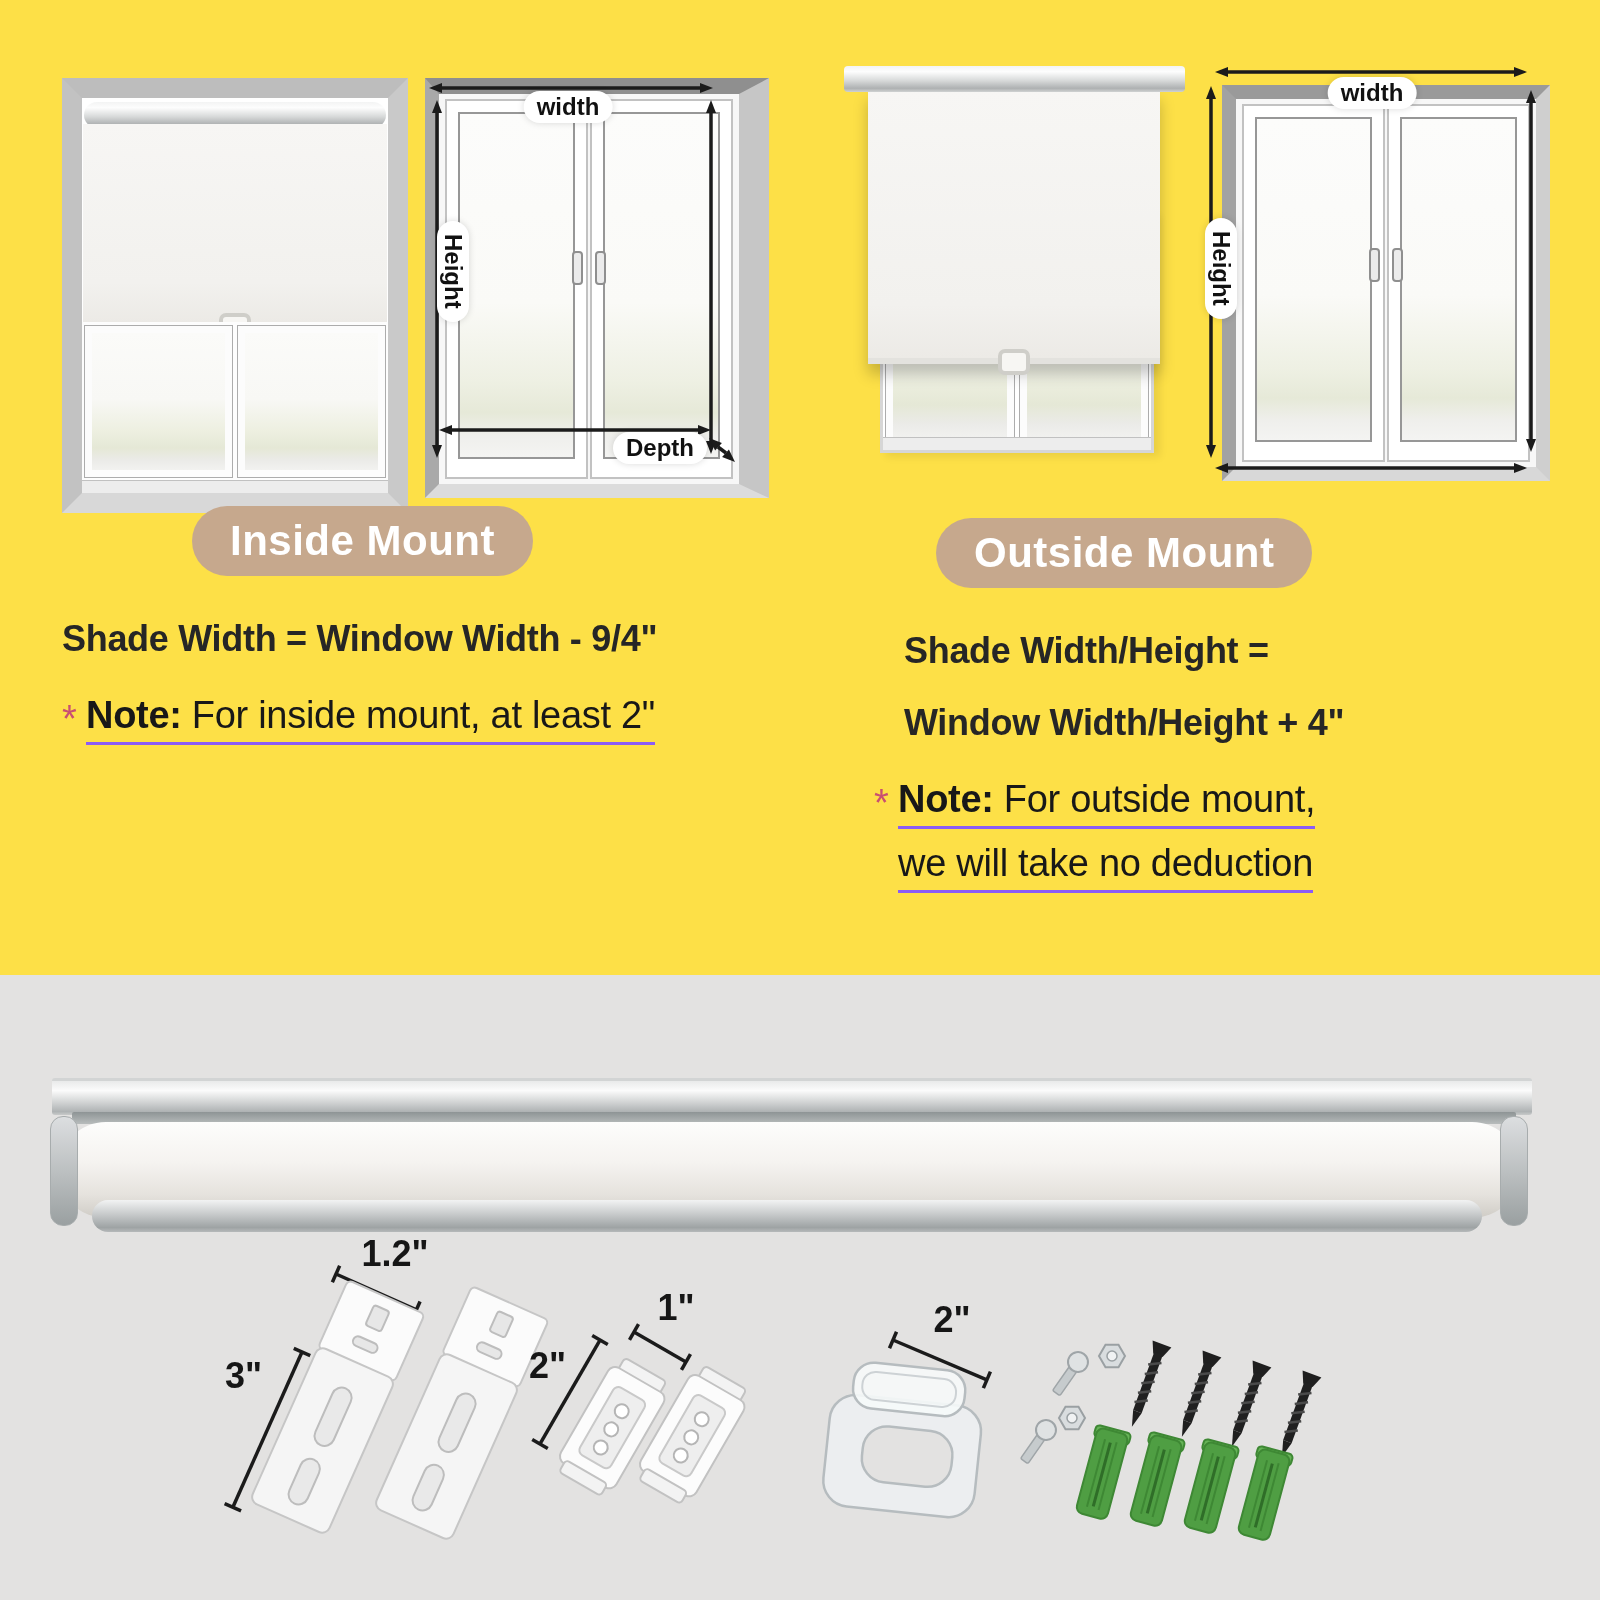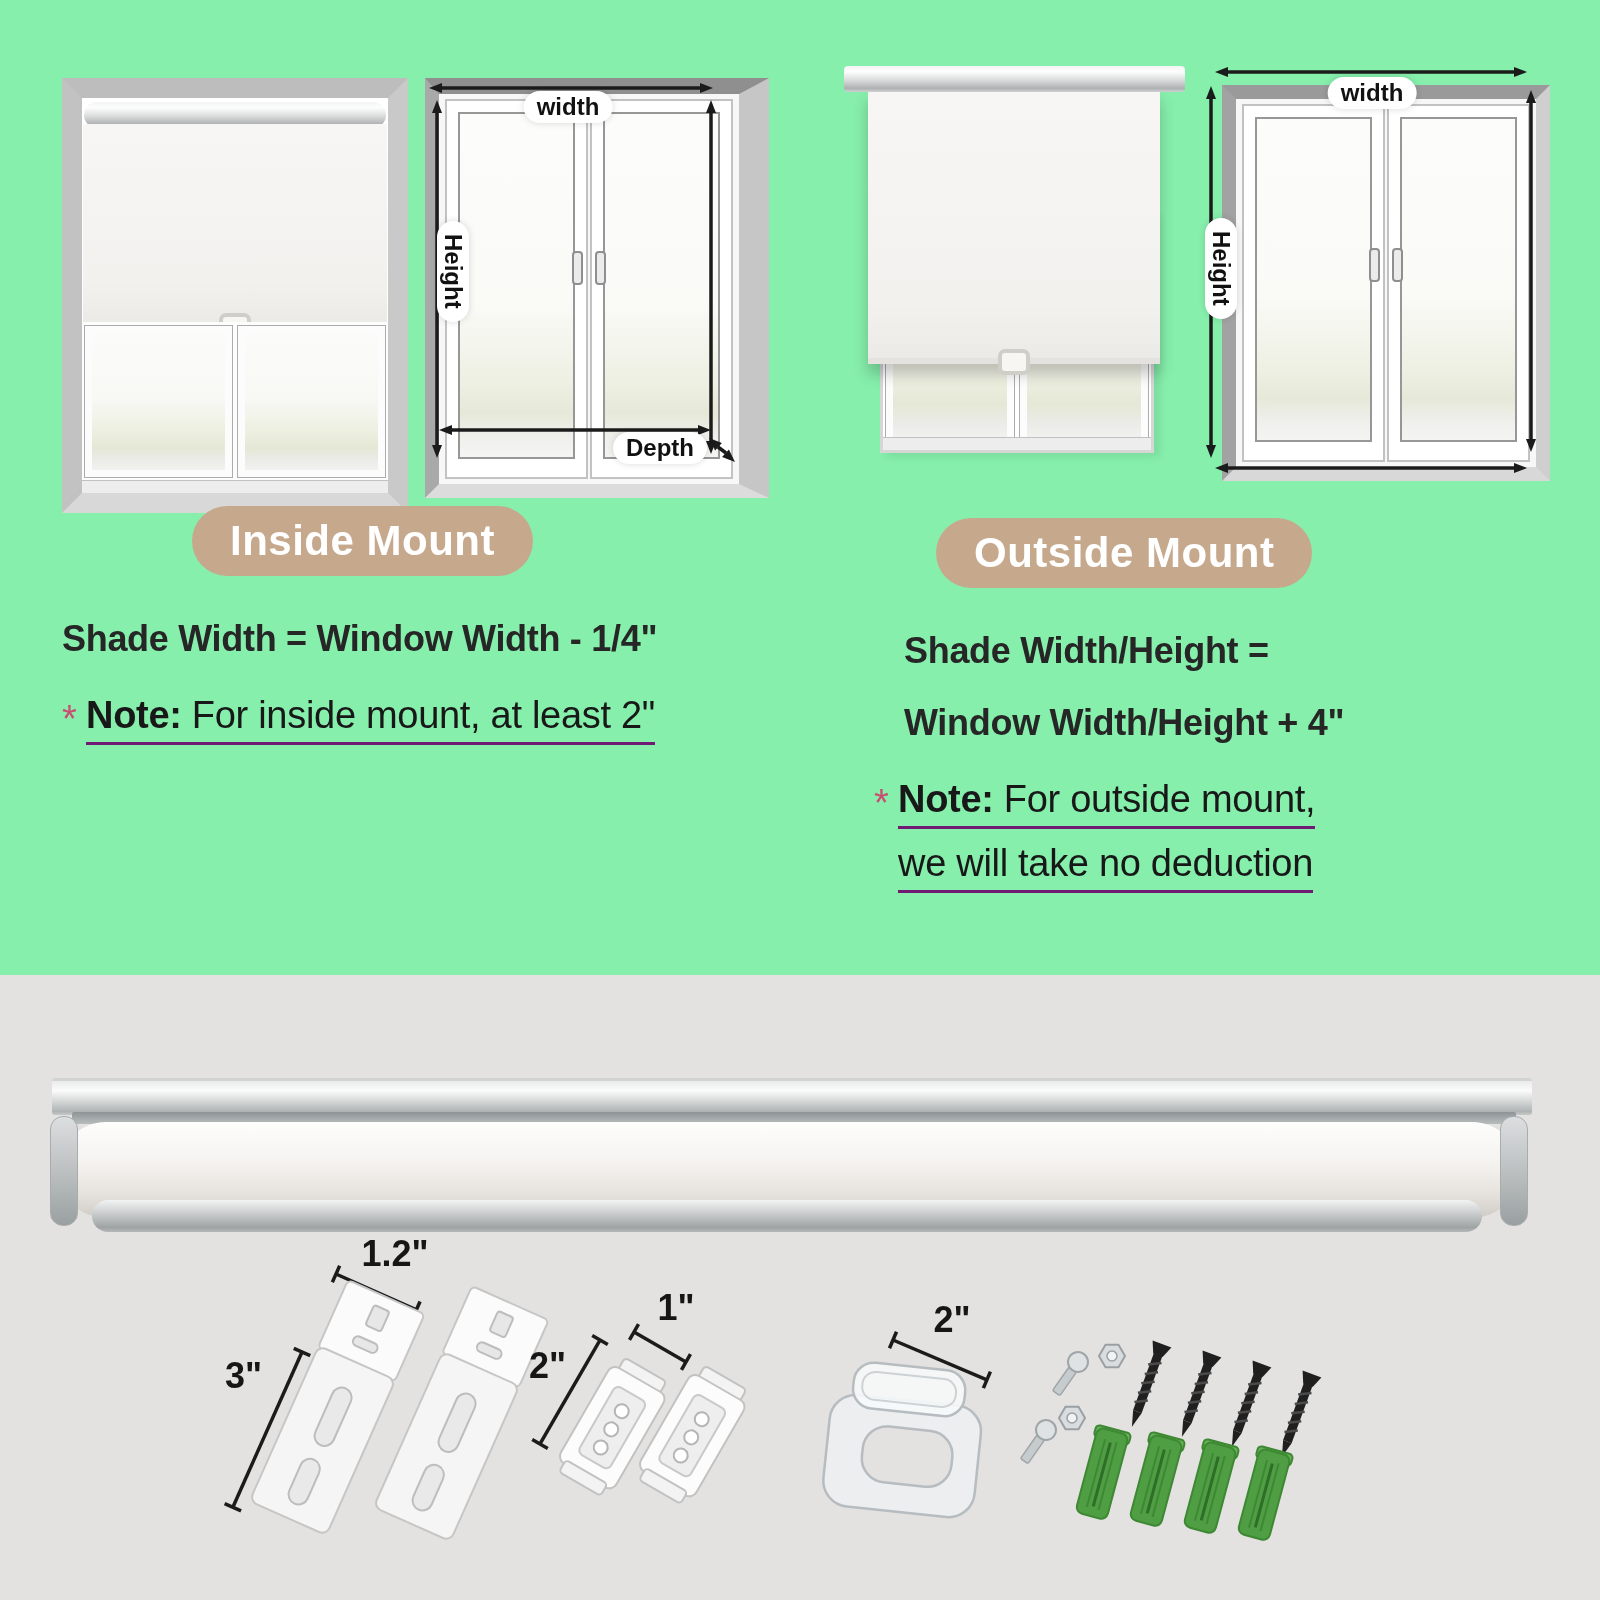--- a/index.html
+++ b/index.html
@@ -1,16 +1,16 @@
 <!DOCTYPE html>
 <html><head>
 <meta charset="utf-8">
 <style>
   html,body{margin:0;padding:0;background:#fff;}
-  #stage{position:relative;width:1600px;height:1600px;background:#86efac;overflow:hidden;
+  #stage{position:relative;width:1600px;height:1600px;background:#fde047;overflow:hidden;
          font-family:"Liberation Sans",sans-serif;color:#1e1e1e;}
   
   .abs{position:absolute;}
   .pill{position:absolute;background:#fff;border-radius:16px;padding:1px 13px;
         font-weight:bold;font-size:24px;color:#111;box-shadow:0 0 7px rgba(0,0,0,.15);
         white-space:nowrap;line-height:30px;}
   .vpill{transform:rotate(90deg);transform-origin:0 0;}
   
   .winA{left:62px;top:78px;width:306px;height:395px;border:20px solid;
         border-color:#bdbdbd #c9c9c9 #d8d8d8 #c2c2c2;background:#fff;}
@@ -50,21 +50,21 @@
   .fabricC{position:absolute;left:26px;width:292px;top:30px;height:268px;
            box-shadow:0 10px 14px rgba(0,0,0,.22);}
   
   .badge{display:inline-block;background:#c6a88d;color:#fff;font-weight:bold;font-size:42px;
          line-height:1;padding:14px 38px;border-radius:46px;letter-spacing:.5px;}
   .col{position:absolute;width:700px;}
   .formula{font-weight:bold;font-size:36px;color:#262626;margin-top:30px;white-space:nowrap;letter-spacing:-.3px;}
   .note{position:relative;margin-top:34px;padding-left:24px;font-size:38px;color:#181818;letter-spacing:-.3px;}
   .note .star{position:absolute;left:0;top:4px;color:#c94f72;font-size:38px;}
   .note-line{margin-bottom:13px;white-space:nowrap;}
-  .u{display:inline-block;border-bottom:3px solid #701a75;padding-bottom:5px;}
+  .u{display:inline-block;border-bottom:3px solid #8b5cf6;padding-bottom:5px;}
   .note b{font-weight:bold;}
   
   .band{left:0;top:975px;width:1600px;height:625px;background:#e3e2e1;}
   .headrail{left:52px;top:1078px;width:1480px;height:34px;border-radius:3px;
             background:linear-gradient(180deg,#e9eaea 0%,#fbfbfb 28%,#d7d9d9 58%,#afb3b4 90%,#c8caca 100%);
             border-top:3px solid #d2d4d4;}
   .railshadow{left:72px;top:1112px;width:1444px;height:12px;border-radius:2px;
             background:linear-gradient(180deg,#8e9495 0%,#b8bcbc 100%);}
   .roll{left:58px;top:1122px;width:1462px;height:96px;border-radius:48px;
         background:linear-gradient(180deg,#fdfdfc 0%,#f5f3f0 42%,#e5e2dd 76%,#cfccc6 100%);}
@@ -189,21 +189,21 @@
       </g>
     </svg>
     <div class="pill" style="left:177px;top:17px;transform:translateX(-50%);">width</div>
     <div class="pill vpill" style="left:42px;top:158px;">Height</div>
   </div>
 
   <div class="col" style="left:62px;top:506px;">
     <div style="margin-left:130px;">
       <span class="badge">Inside Mount</span>
     </div>
-    <div class="formula" style="margin-top:42px;">Shade Width = Window Width - 1/4"</div>
+    <div class="formula" style="margin-top:42px;">Shade Width = Window Width - 9/4"</div>
     <div class="note">
       <span class="star">*</span>
       <div class="note-line"><span class="u"><b>Note:</b><span> For inside mount, at least 2"</span></span></div>
     </div>
   </div>
 
   <div class="col" style="left:874px;top:518px;width:640px;">
     <div style="margin-left:62px;">
       <span class="badge">Outside Mount</span>
     </div>

